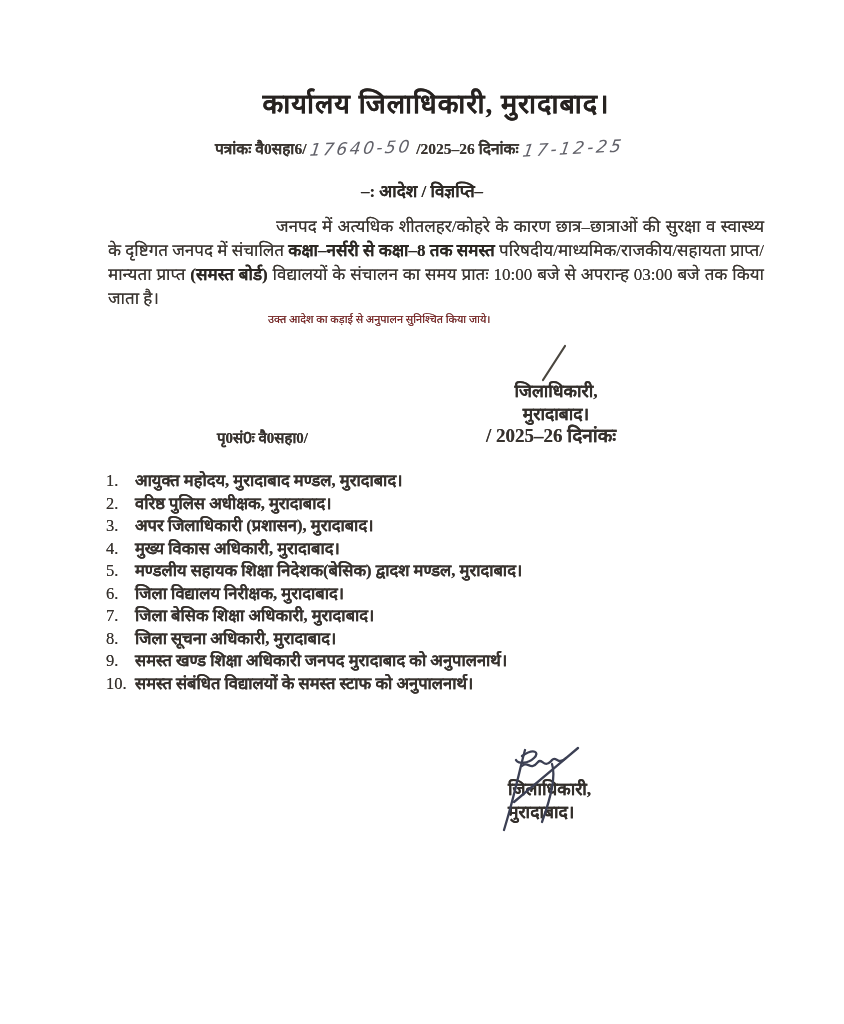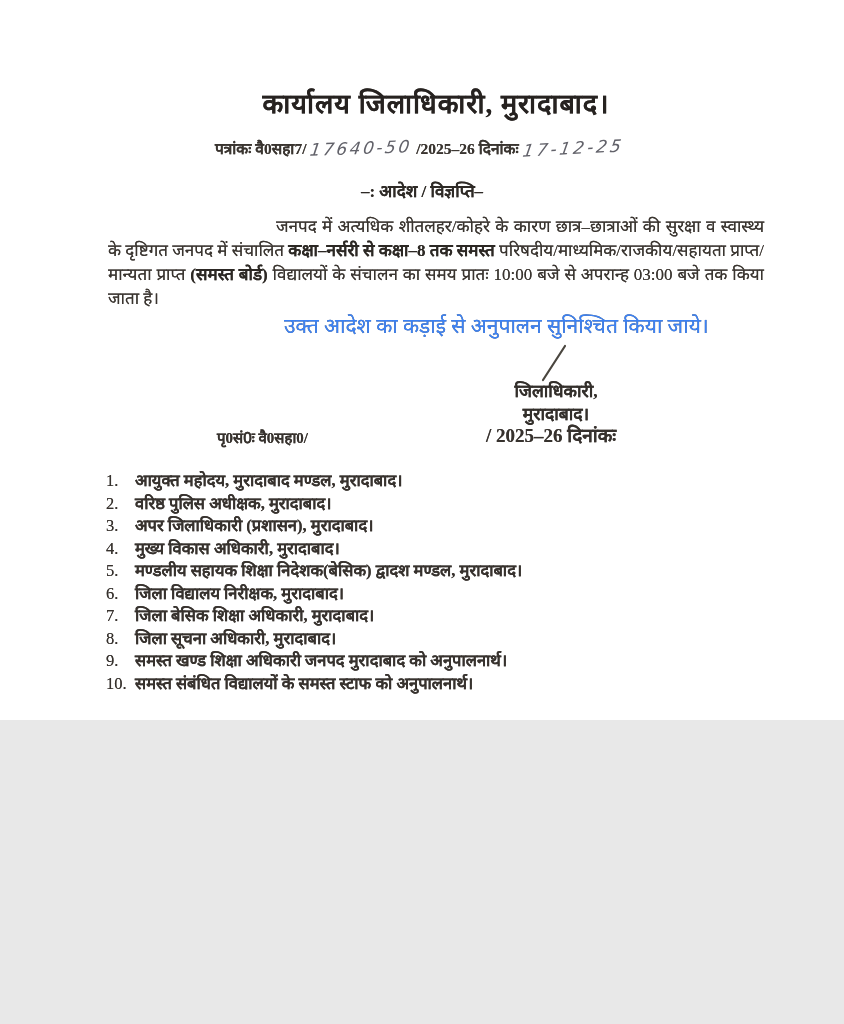--- a/index.html
+++ b/index.html
@@ -1,18 +1,18 @@
 <!DOCTYPE html>
 <html lang="hi"><head>
 <meta charset="utf-8">
 <style>
   html,body{margin:0;padding:0;background:#e8e8e8;}
   .page{
     position:relative;
-    width:844px;height:720px;
+    width:844px;height:1024px;
     margin:0 auto;
     background:#ffffff;
     overflow:hidden;
     font-family:"Liberation Serif","DejaVu Serif",serif;
     color:#37322e;
     text-shadow:0 0 0.55px rgba(60,55,50,0.8);
   }
   .abs{position:absolute;}
   
   .office-title{
@@ -51,24 +51,24 @@
   .order-body{
     top:215px;left:100px;width:656px;
     font-size:17px;line-height:24px;
     text-align:justify;
     text-indent:168px;
     color:#3a3530;
     margin-left:8px;
   }
   .bold-seg{font-weight:bold;color:#2c2824;}
   .compliance-line{
-    top:311px;left:284px;
-    font-size:21px;
+    top:311px;left:268px;
+    font-size:11px;
     white-space:nowrap;
-    color:#3b82f6;
+    color:#7f1d1d;
   }
   
   .sig-slash{top:344px;left:541px;}
   .sig-mid{
     top:380px;left:470px;width:172px;
     text-align:center;
     font-size:17.5px;font-weight:bold;
     line-height:22.5px;
     color:#332f2b;
   }
@@ -112,21 +112,21 @@
   }
 </style>
 </head>
 <body>
 
 <div class="page">
 
   <div class="abs office-title">कार्यालय जिलाधिकारी, मुरादाबाद।</div>
 
   <div class="abs letter-line">
-    <span>पत्रांकः वै0सहा7/</span><span class="hw">17640-50</span><span>/2025–26 दिनांकः</span><span class="hw hw-date">17-12-25</span>
+    <span>पत्रांकः वै0सहा6/</span><span class="hw">17640-50</span><span>/2025–26 दिनांकः</span><span class="hw hw-date">17-12-25</span>
   </div>
 
   <div class="abs order-heading">–: आदेश / विज्ञप्ति–</div>
 
   <div class="abs order-body">
     <span>जनपद में अत्यधिक शीतलहर/कोहरे के कारण छात्र–छात्राओं की सुरक्षा व स्वास्थ्य के दृष्टिगत जनपद में संचालित </span><span class="bold-seg">कक्षा–नर्सरी से कक्षा–8 तक समस्त</span><span> परिषदीय/माध्यमिक/राजकीय/सहायता प्राप्त/मान्यता प्राप्त </span><span class="bold-seg">(समस्त बोर्ड)</span><span> विद्यालयों के संचालन का समय प्रातः 10:00 बजे से अपरान्ह 03:00 बजे तक किया जाता है।</span>
   </div>
 
   <div class="abs compliance-line">उक्त आदेश का कड़ाई से अनुपालन सुनिश्चित किया जाये।</div>
 

